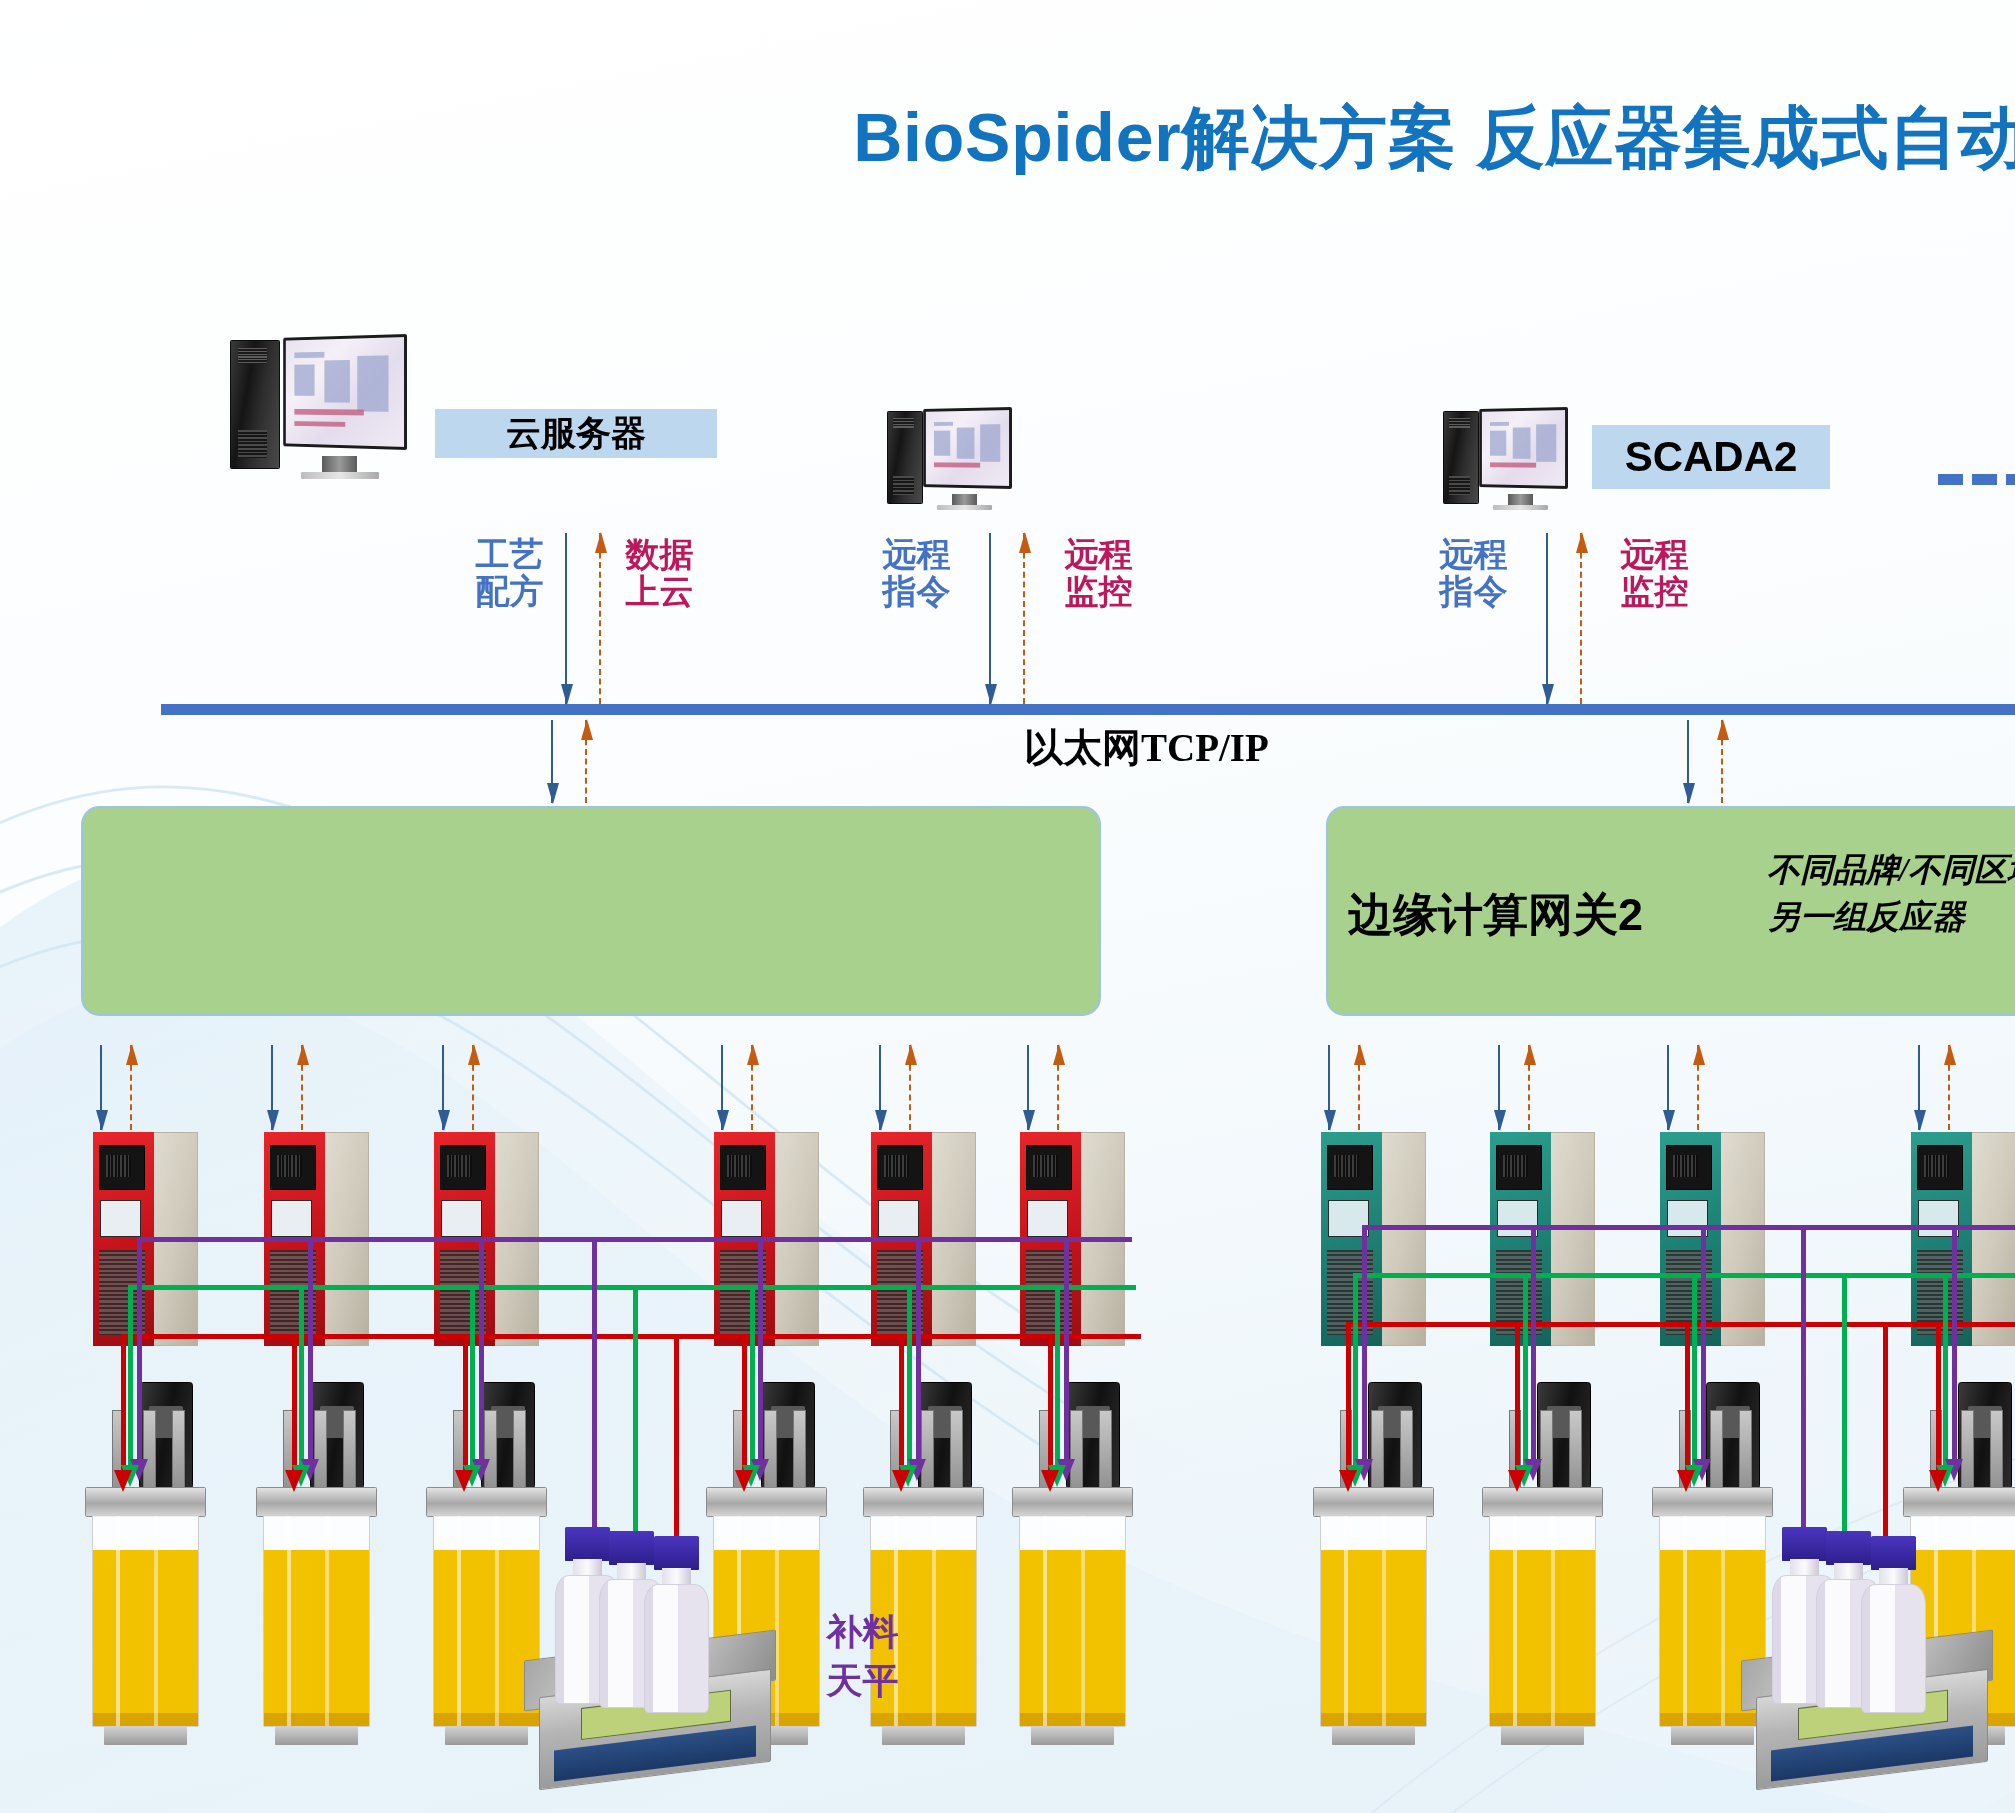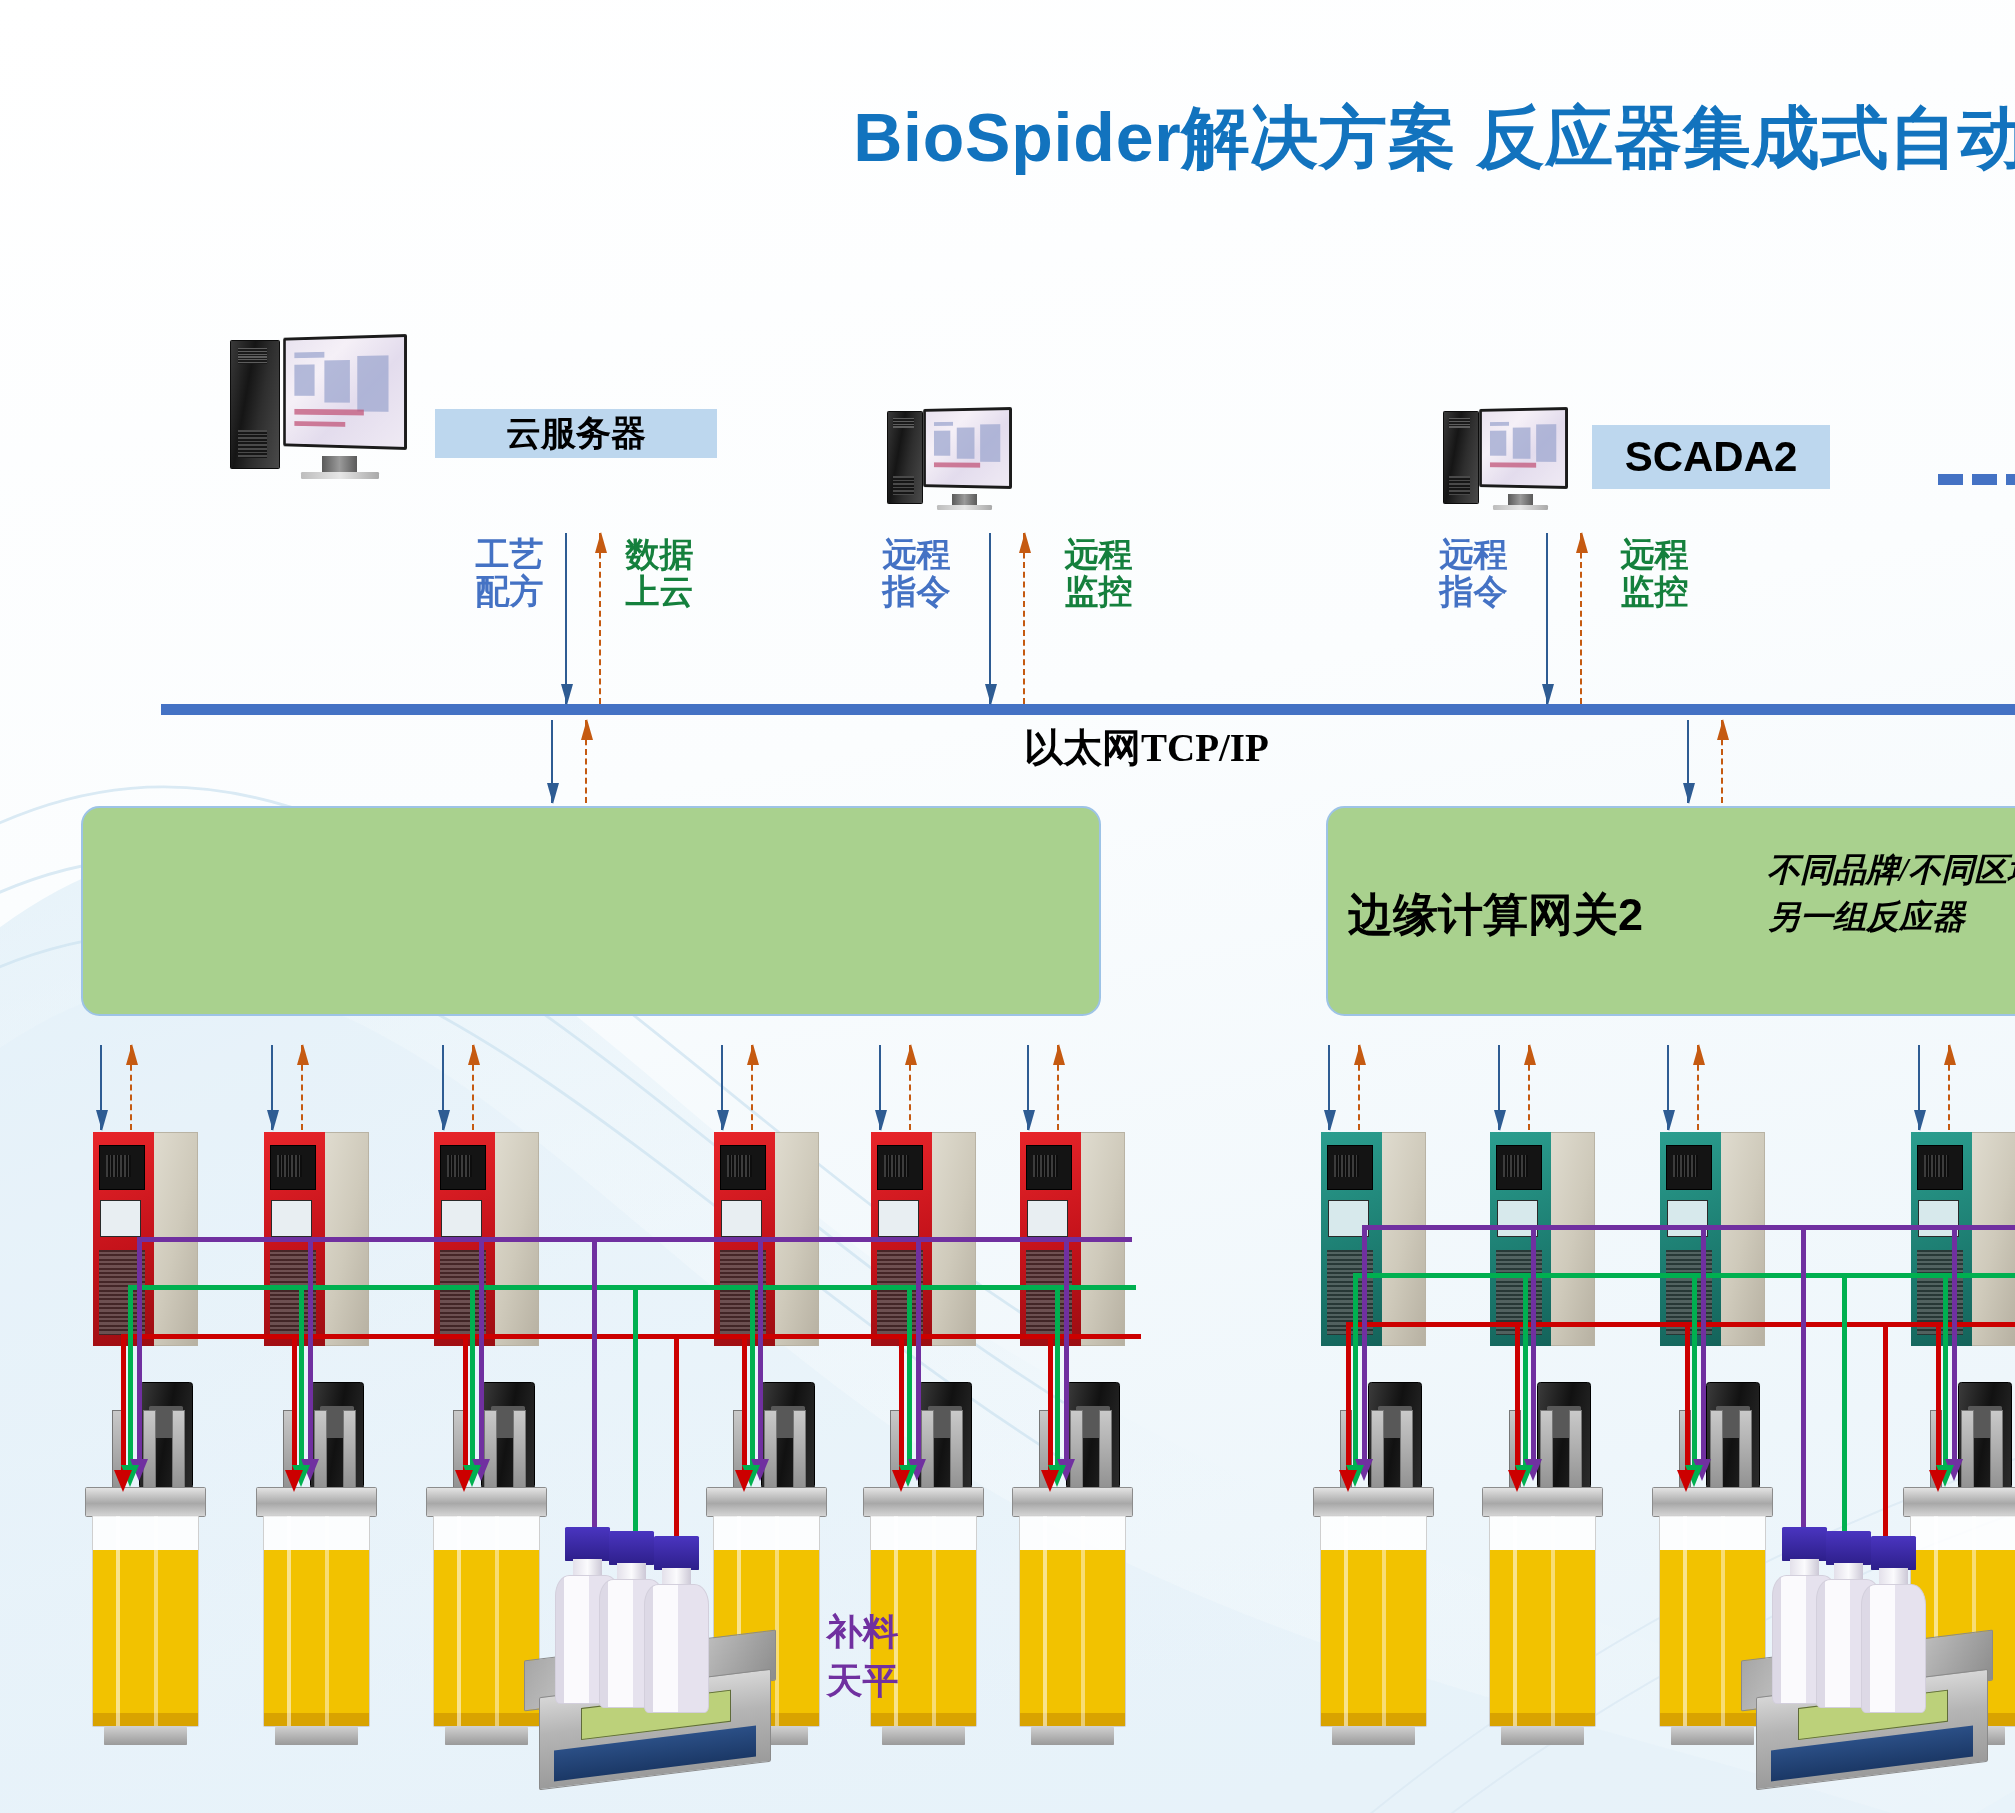--- a/index.html
+++ b/index.html
@@ -54,21 +54,21 @@
     border-top:21px solid #2E5C93;}
   .apair .up{right:0;border-left:2px dashed #C55A11;}
   .apair .up:after{content:"";position:absolute;left:-6.4px;top:-0.8px;
     border-left:6.4px solid transparent;border-right:6.4px solid transparent;
     border-bottom:21px solid #C55A11;}
 
   
   .vlab{position:absolute;z-index:22;font-weight:bold;line-height:1.1;
     text-align:center;white-space:pre-line;}
   .vlab.blue{color:#4472C4;}
-  .vlab.red{color:#15803d;}
+  .vlab.red{color:#be185d;}
   .vlab.purple{color:#7030A0;}
 
   
   .bus{position:absolute;background:#4472C4;z-index:10;}
   .buslabel{position:absolute;z-index:22;font-weight:bold;color:#000;
     font-family:"Liberation Serif","DejaVu Serif",serif;}
 
   
   .gw{position:absolute;background:#A9D18E;border:2.4px solid #9DC3E6;
     border-radius:18.5px;z-index:16;}

